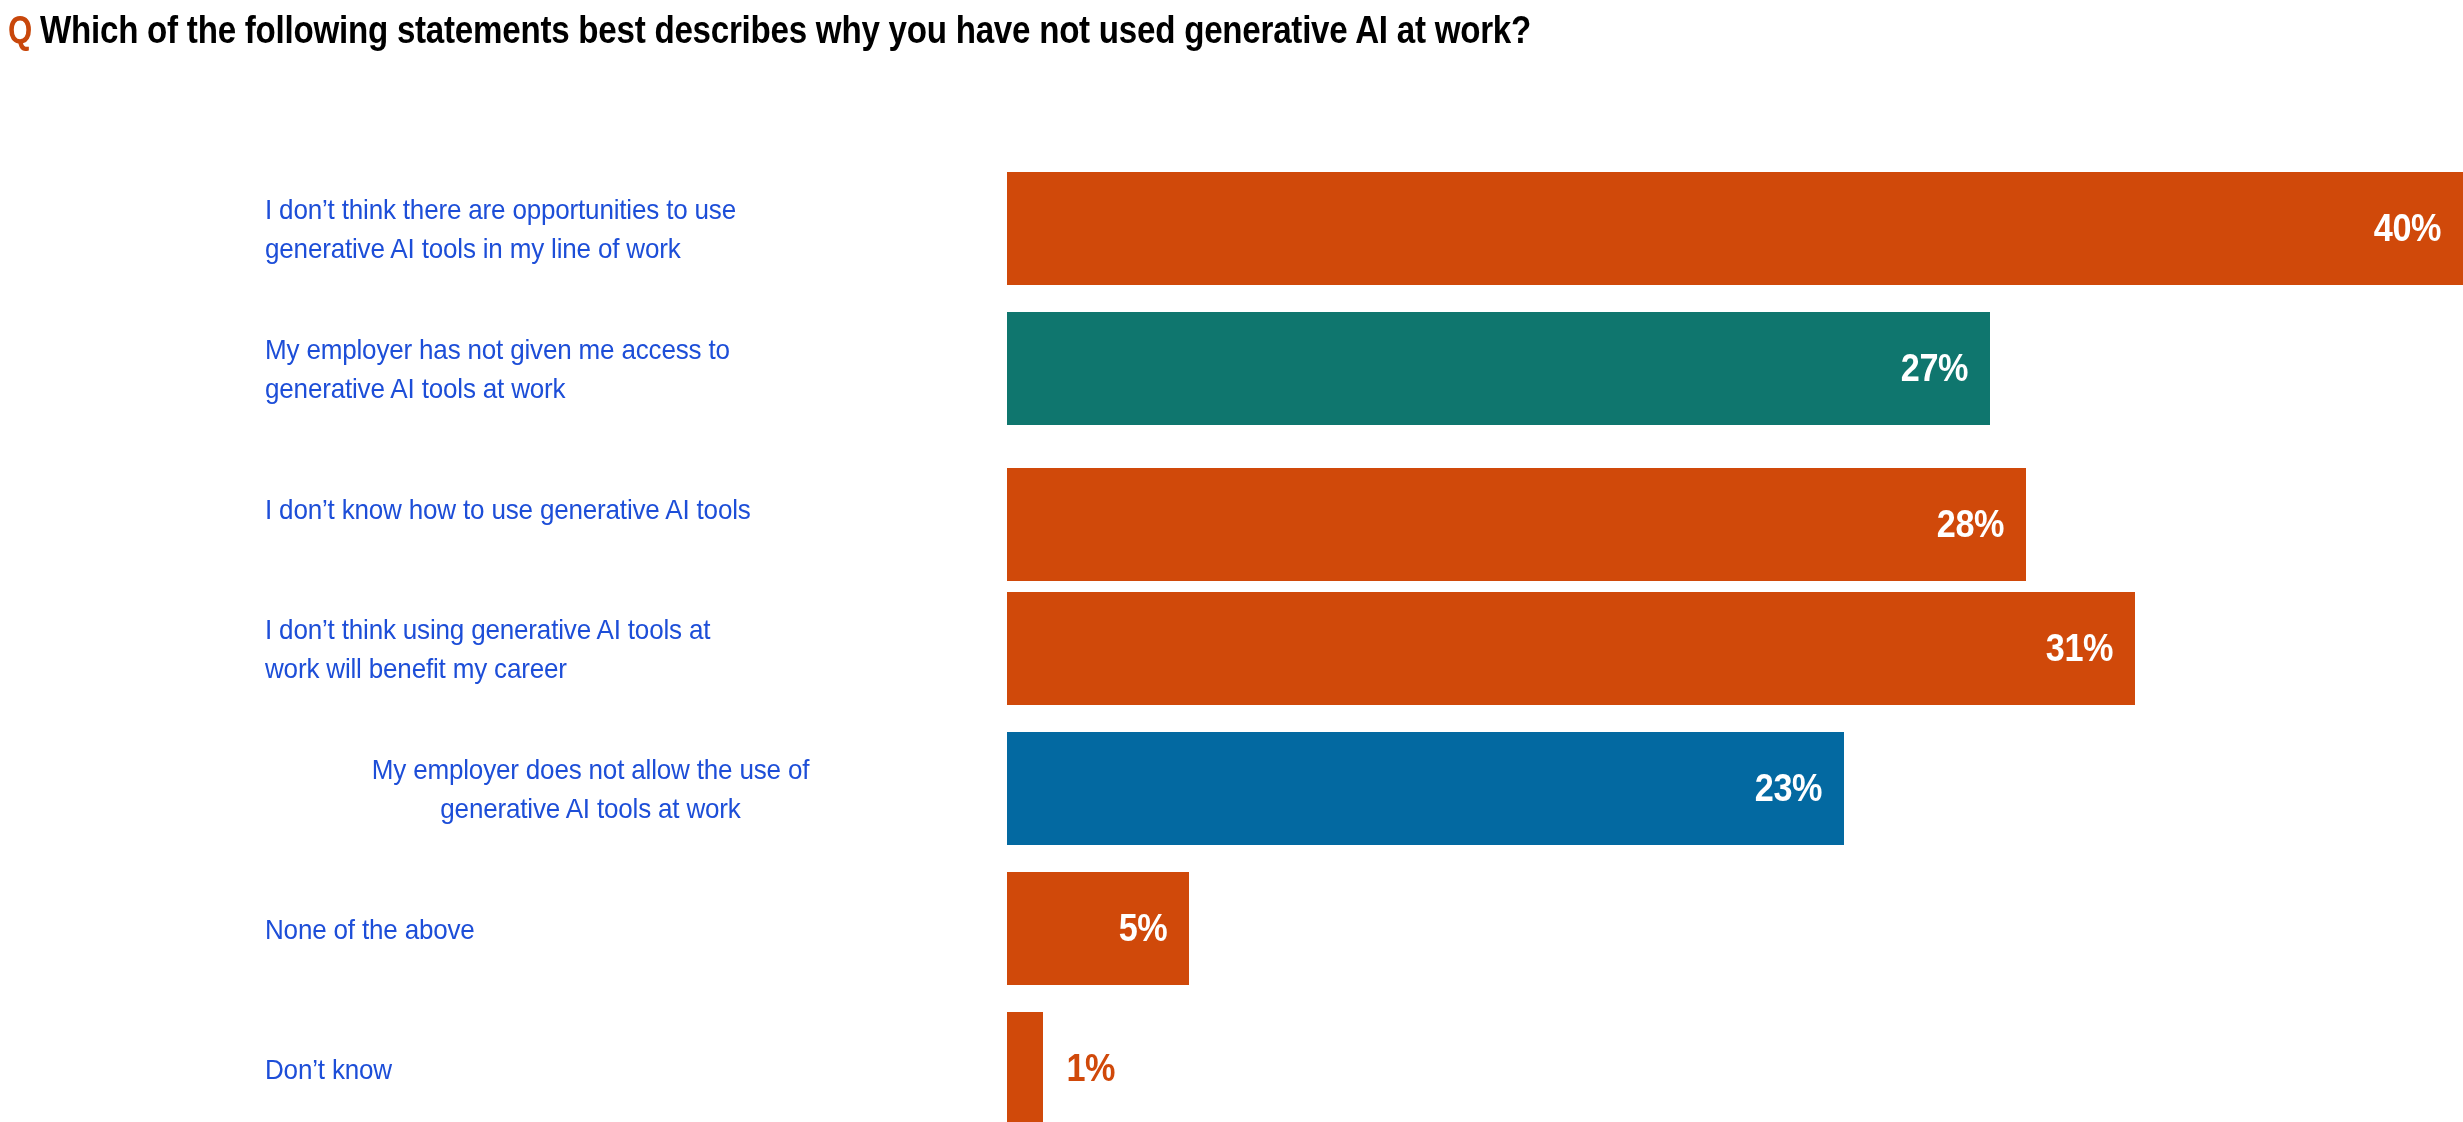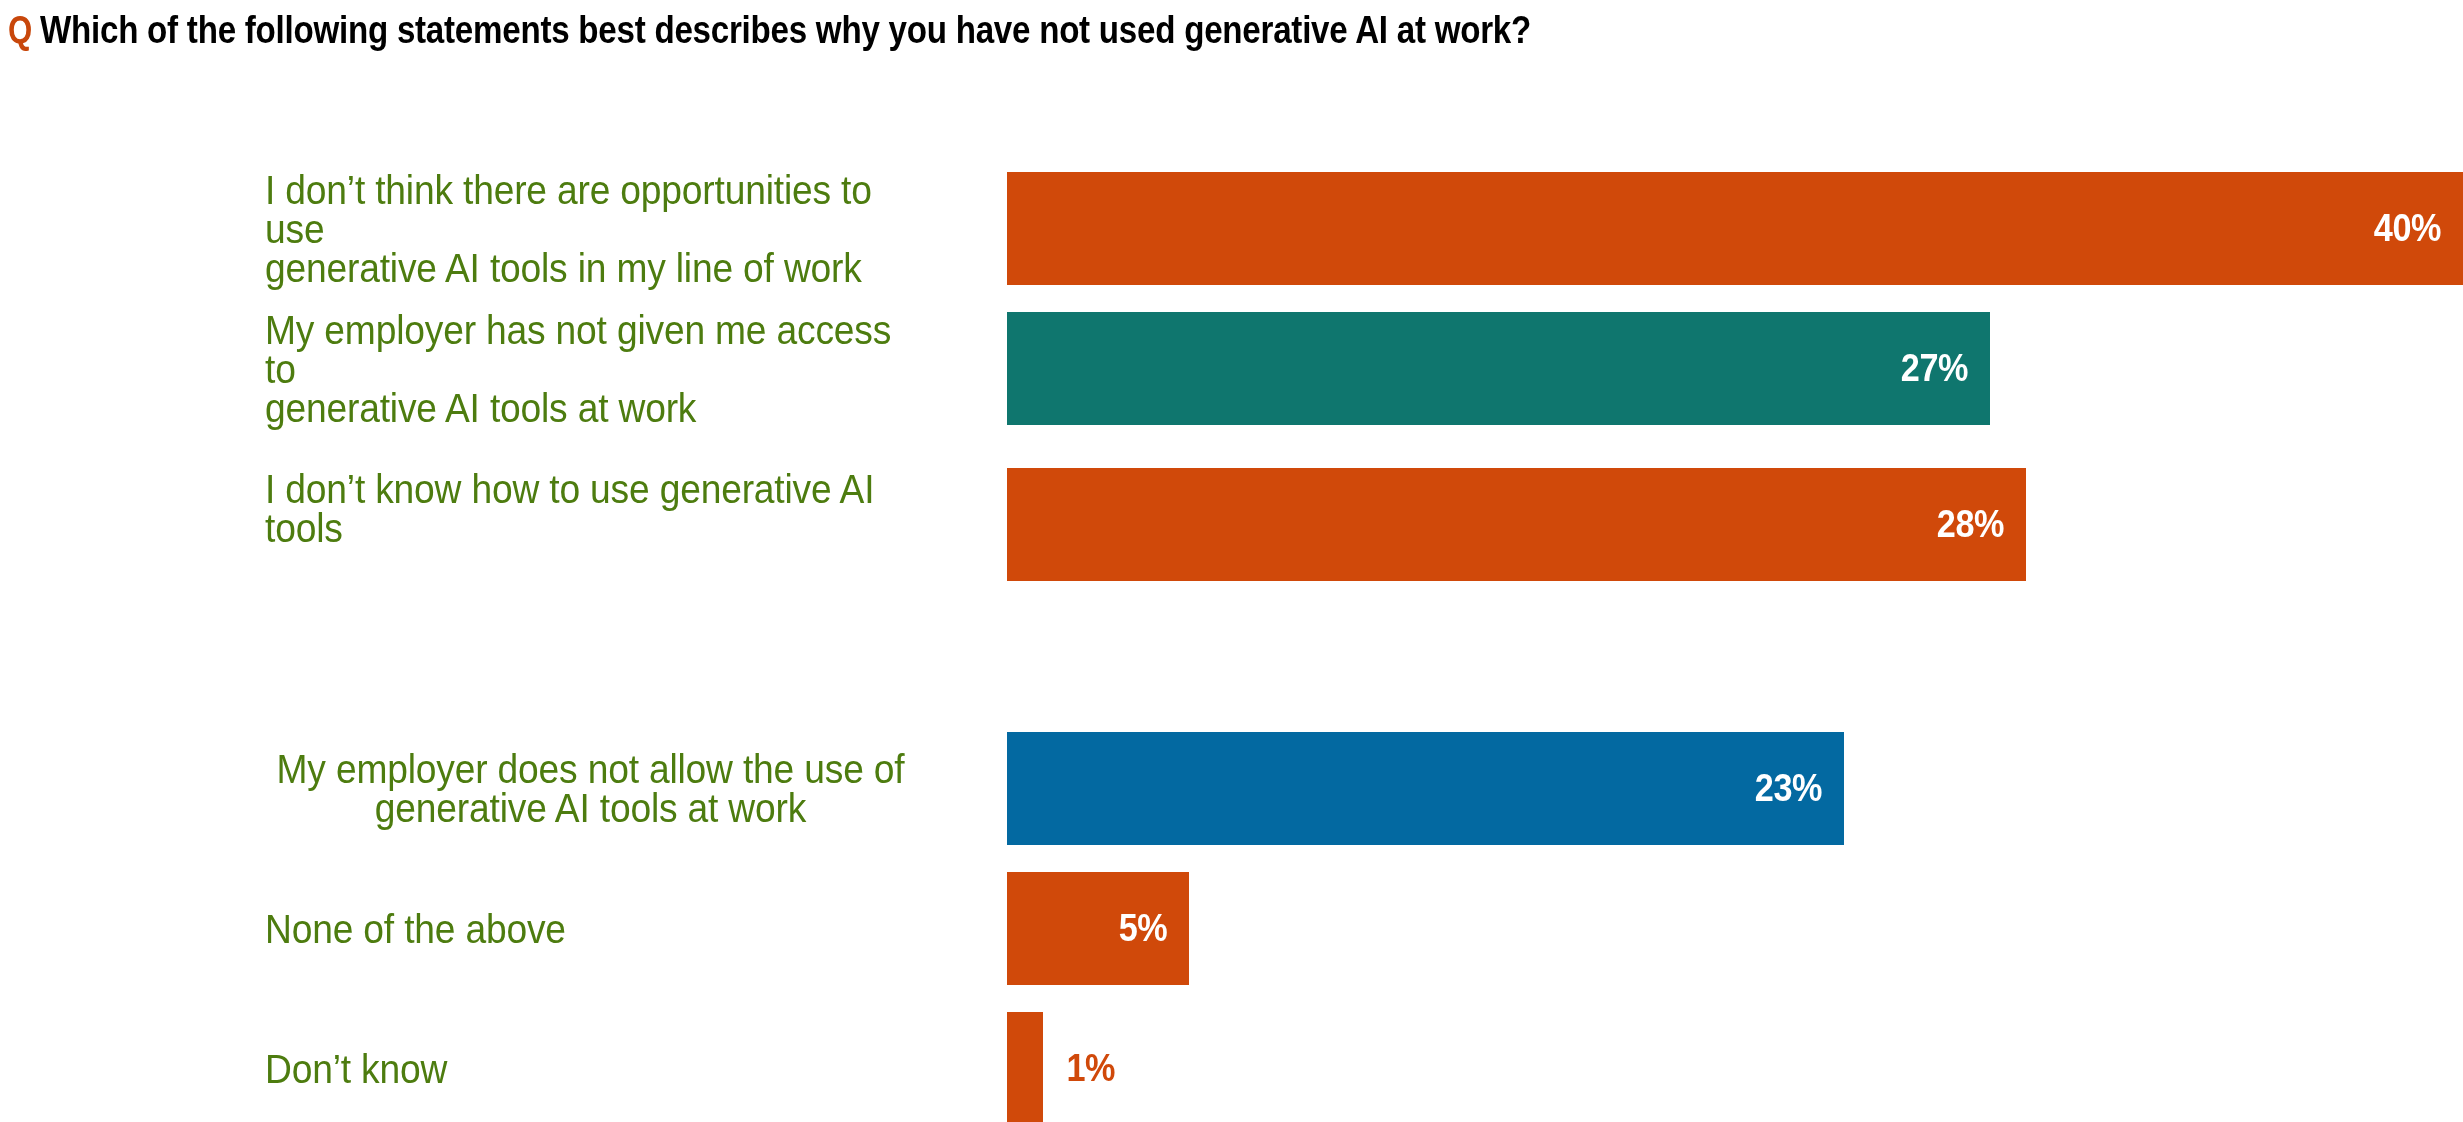--- a/index.html
+++ b/index.html
@@ -56,22 +56,22 @@
     left: 0;
     width: 2463px;
     height: 113px;
   }
   .row-label {
     position: absolute;
     left: 265px;
     width: 700px;
     top: 50%;
     transform: translateY(-50%);
-    color: #4d7c0f;
-    font-size: 40px;
+    color: #1d4ed8;
+    font-size: 28px;
     line-height: 39px;
     letter-spacing: -0.2px;
     font-weight: normal;
     transform-origin: left center;
   }
   .row-label span {
     display: block;
     transform: scaleX(0.93);
     transform-origin: left center;
   }
@@ -147,20 +147,31 @@
     <div class="row" style="top: 302px;">
       <div class="row-label">
         <span>I don’t know how to use generative AI tools</span>
       </div>
       <div class="bar-track">
         <div class="bar" style="width: 1019px; background: rgb(208, 73, 10); margin-top: 16px;">
           <span class="bar-value">28%</span>
         </div>
       </div>
     </div>
+    <div class="row" style="top: 442px;">
+      <div class="row-label">
+        <span>I don’t think using generative AI tools at</span>
+        <span>work will benefit my career</span>
+      </div>
+      <div class="bar-track">
+        <div class="bar" style="width: 1128px; background: rgb(208, 73, 10);">
+          <span class="bar-value">31%</span>
+        </div>
+      </div>
+    </div>
     <div class="row" style="top: 582px; text-align: center;">
       <div class="row-label">
         <span>My employer does not allow the use of</span>
         <span>generative AI tools at work</span>
       </div>
       <div class="bar-track">
         <div class="bar" style="width: 837px; background: #0369a1;">
           <span class="bar-value">23%</span>
         </div>
       </div>

